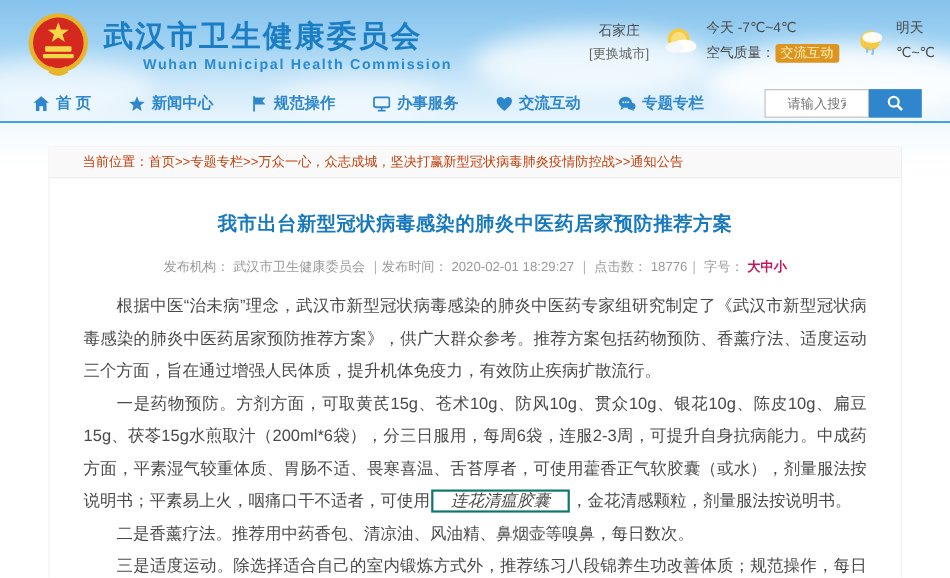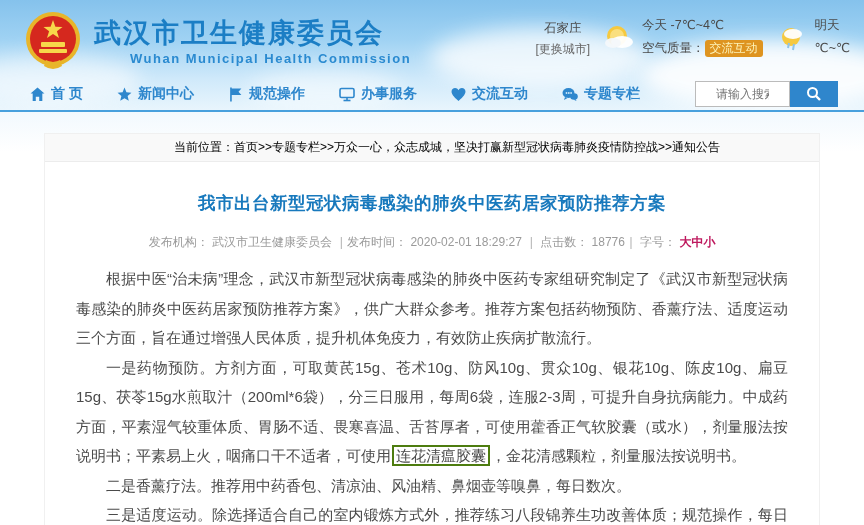--- a/index.html
+++ b/index.html
@@ -50,32 +50,32 @@
   }
   .search-btn { width:48px; height:26px; background:#2f86cc; border:none; display:flex; align-items:center; justify-content:center; cursor:pointer; }
   
   .page-bg { background:linear-gradient(180deg,#f2f9fe 0%,#ffffff 40px); padding-top:21px; height:413px; }
   .content-box {
     width:776px; margin:0 auto; background:#ffffff;
     border:1px solid #f0f0f0; min-height:392px;
   }
   .breadcrumb-bar {
     height:28px; background:#f9f9f9; border-bottom:1px solid #ececec;
-    line-height:27px; padding-left:30px; font-size:12px; color:#000000;text-align:center;
+    line-height:27px; padding-left:30px; font-size:12px; color:#c2410c;
   }
   .article { padding:0 31px 20px 31px; }
   .article-title {
     margin-top:29px; text-align:center; color:#1879bd;
     font-size:17.5px; font-weight:bold; letter-spacing:.5px;
   }
   .meta { margin-top:19px; text-align:center; font-size:12px; color:#9a9a9a; }
   .meta .size-opts { color:#be185d; font-weight:bold; cursor:pointer; }
   .body-text { margin-top:13px; font-size:15px; color:#4a4a4a; line-height:29.5px; text-align:justify; }
   .body-text p { text-indent:2em; }
-  .red-box { border:2px solid #4d7c0f; padding:0 2px; margin:0 1px; }
+  .red-box { border:2px solid #0f766e; padding:0 16px; margin:0 1px;font-style:italic; }
 </style>
 </head>
 <body>
 
 <div class="header">
   <div class="cloud c1"></div>
   <div class="cloud c2"></div>
   <div class="cloud c3"></div>
   <div class="cloud c4"></div>
 

